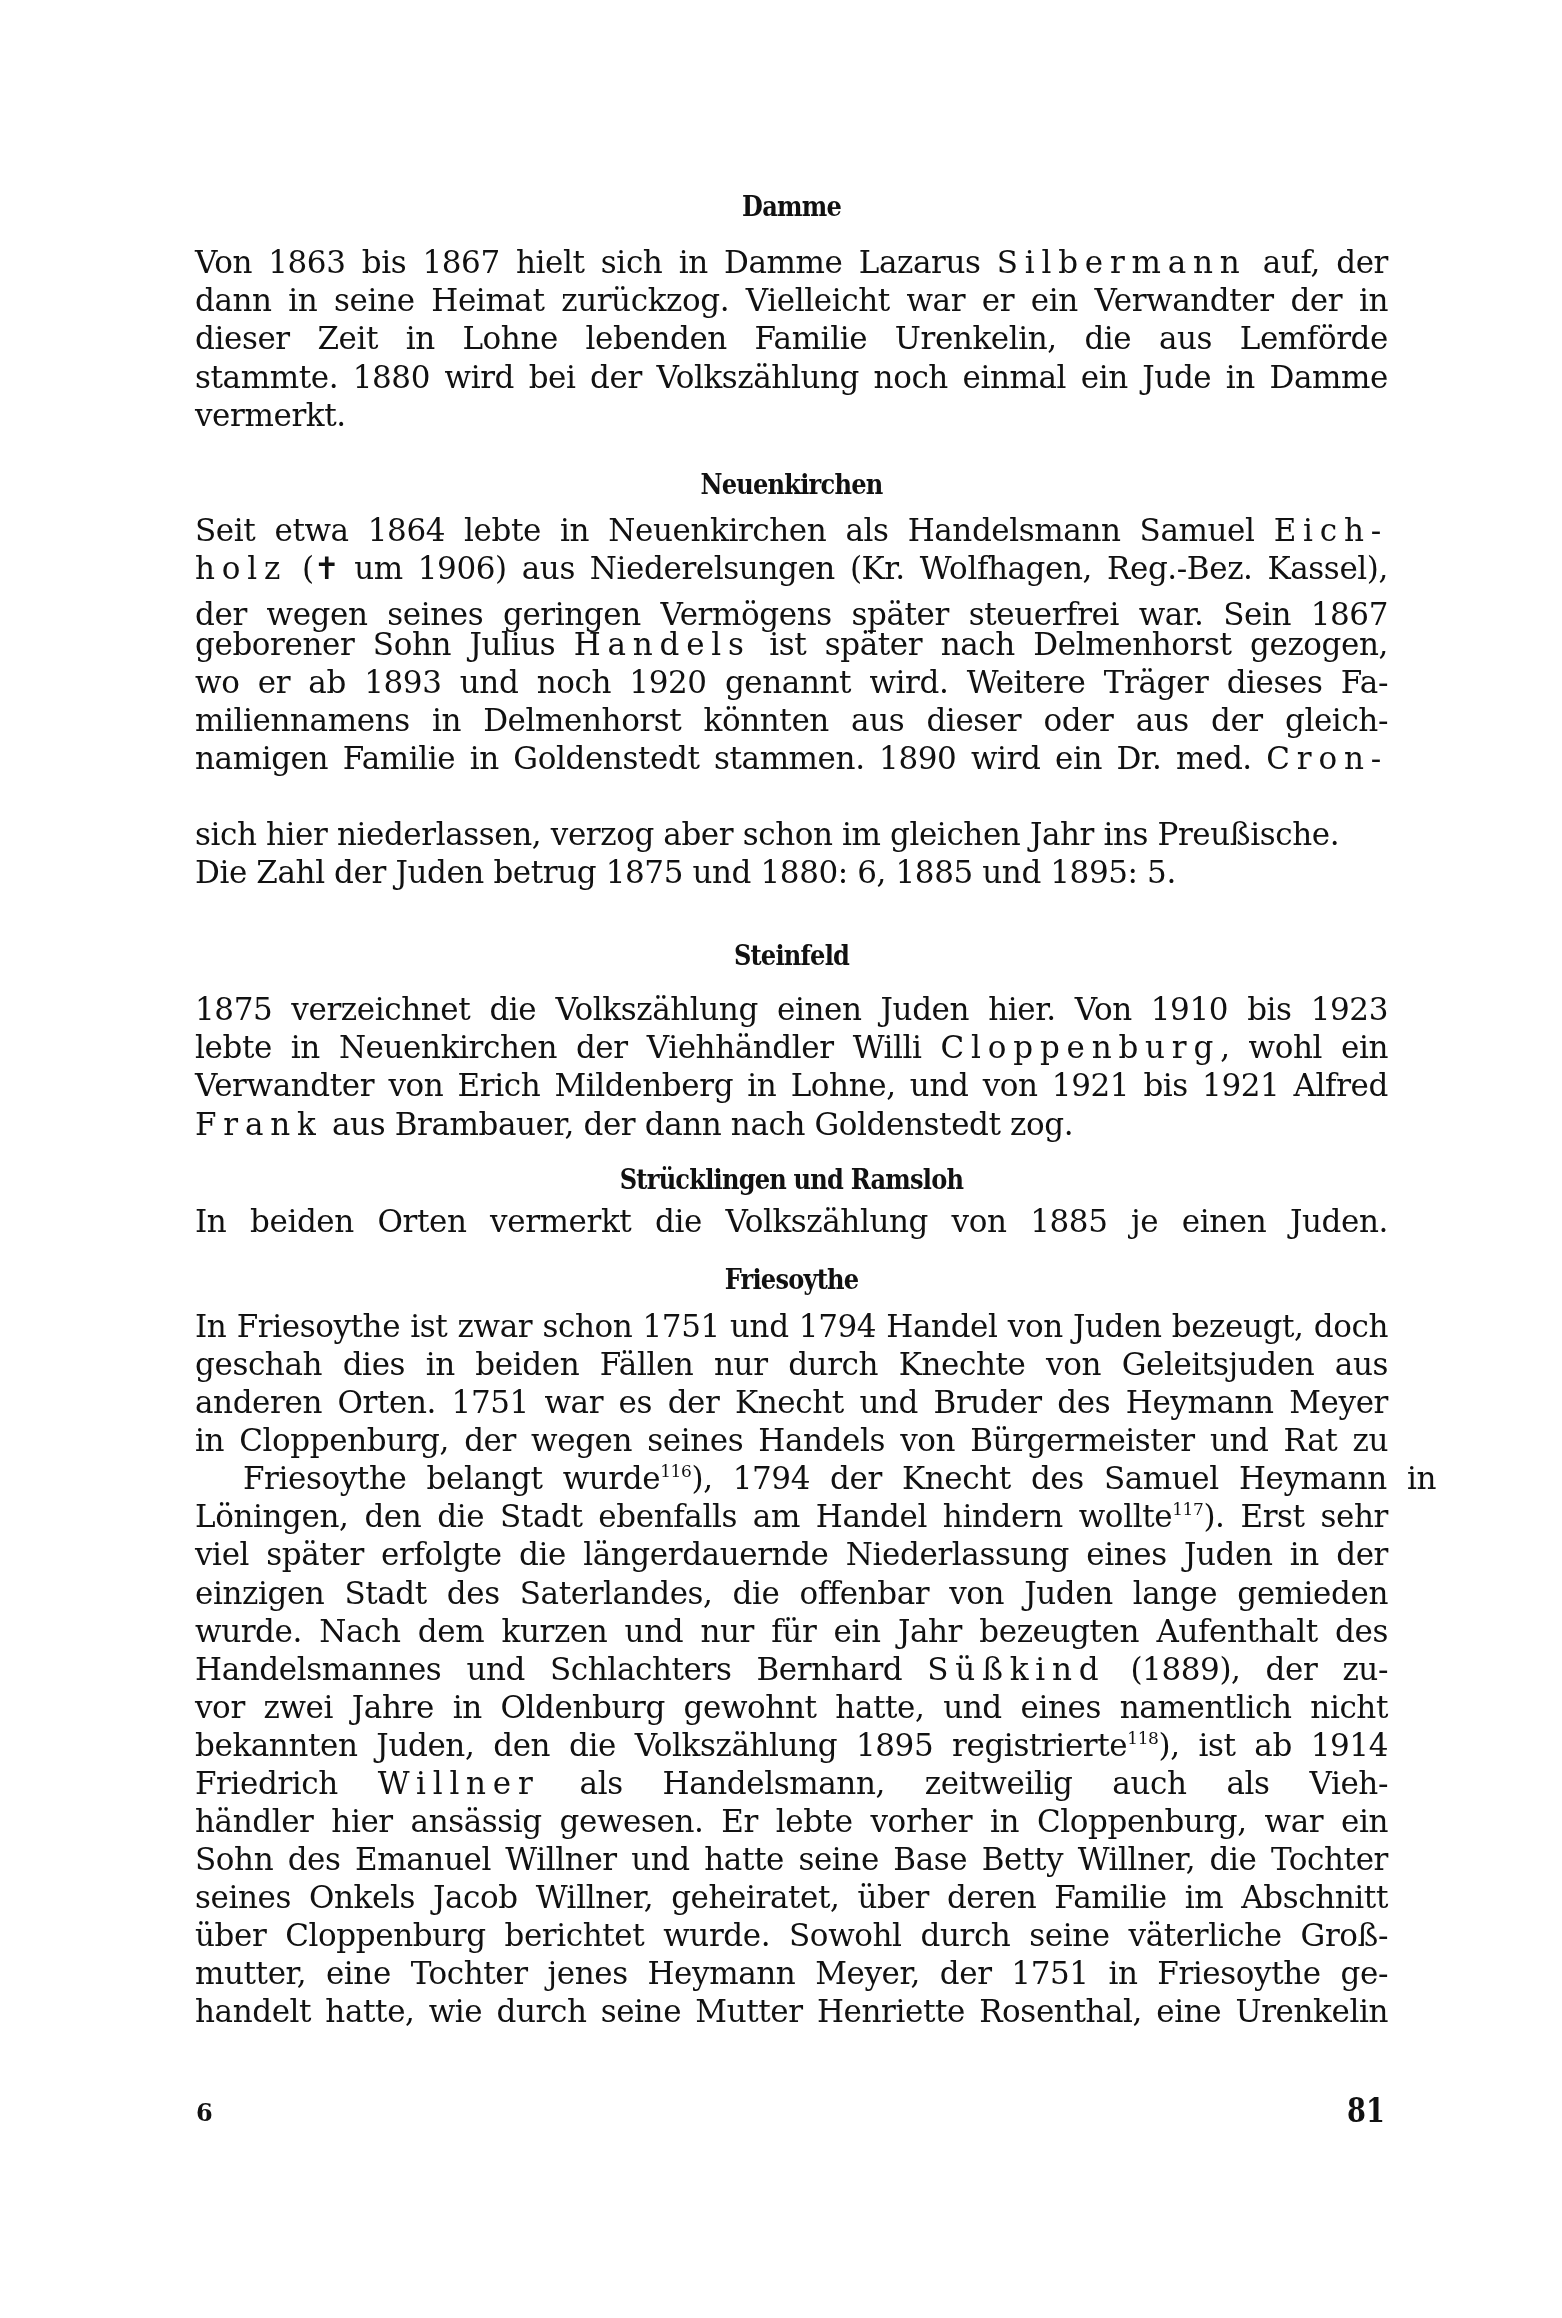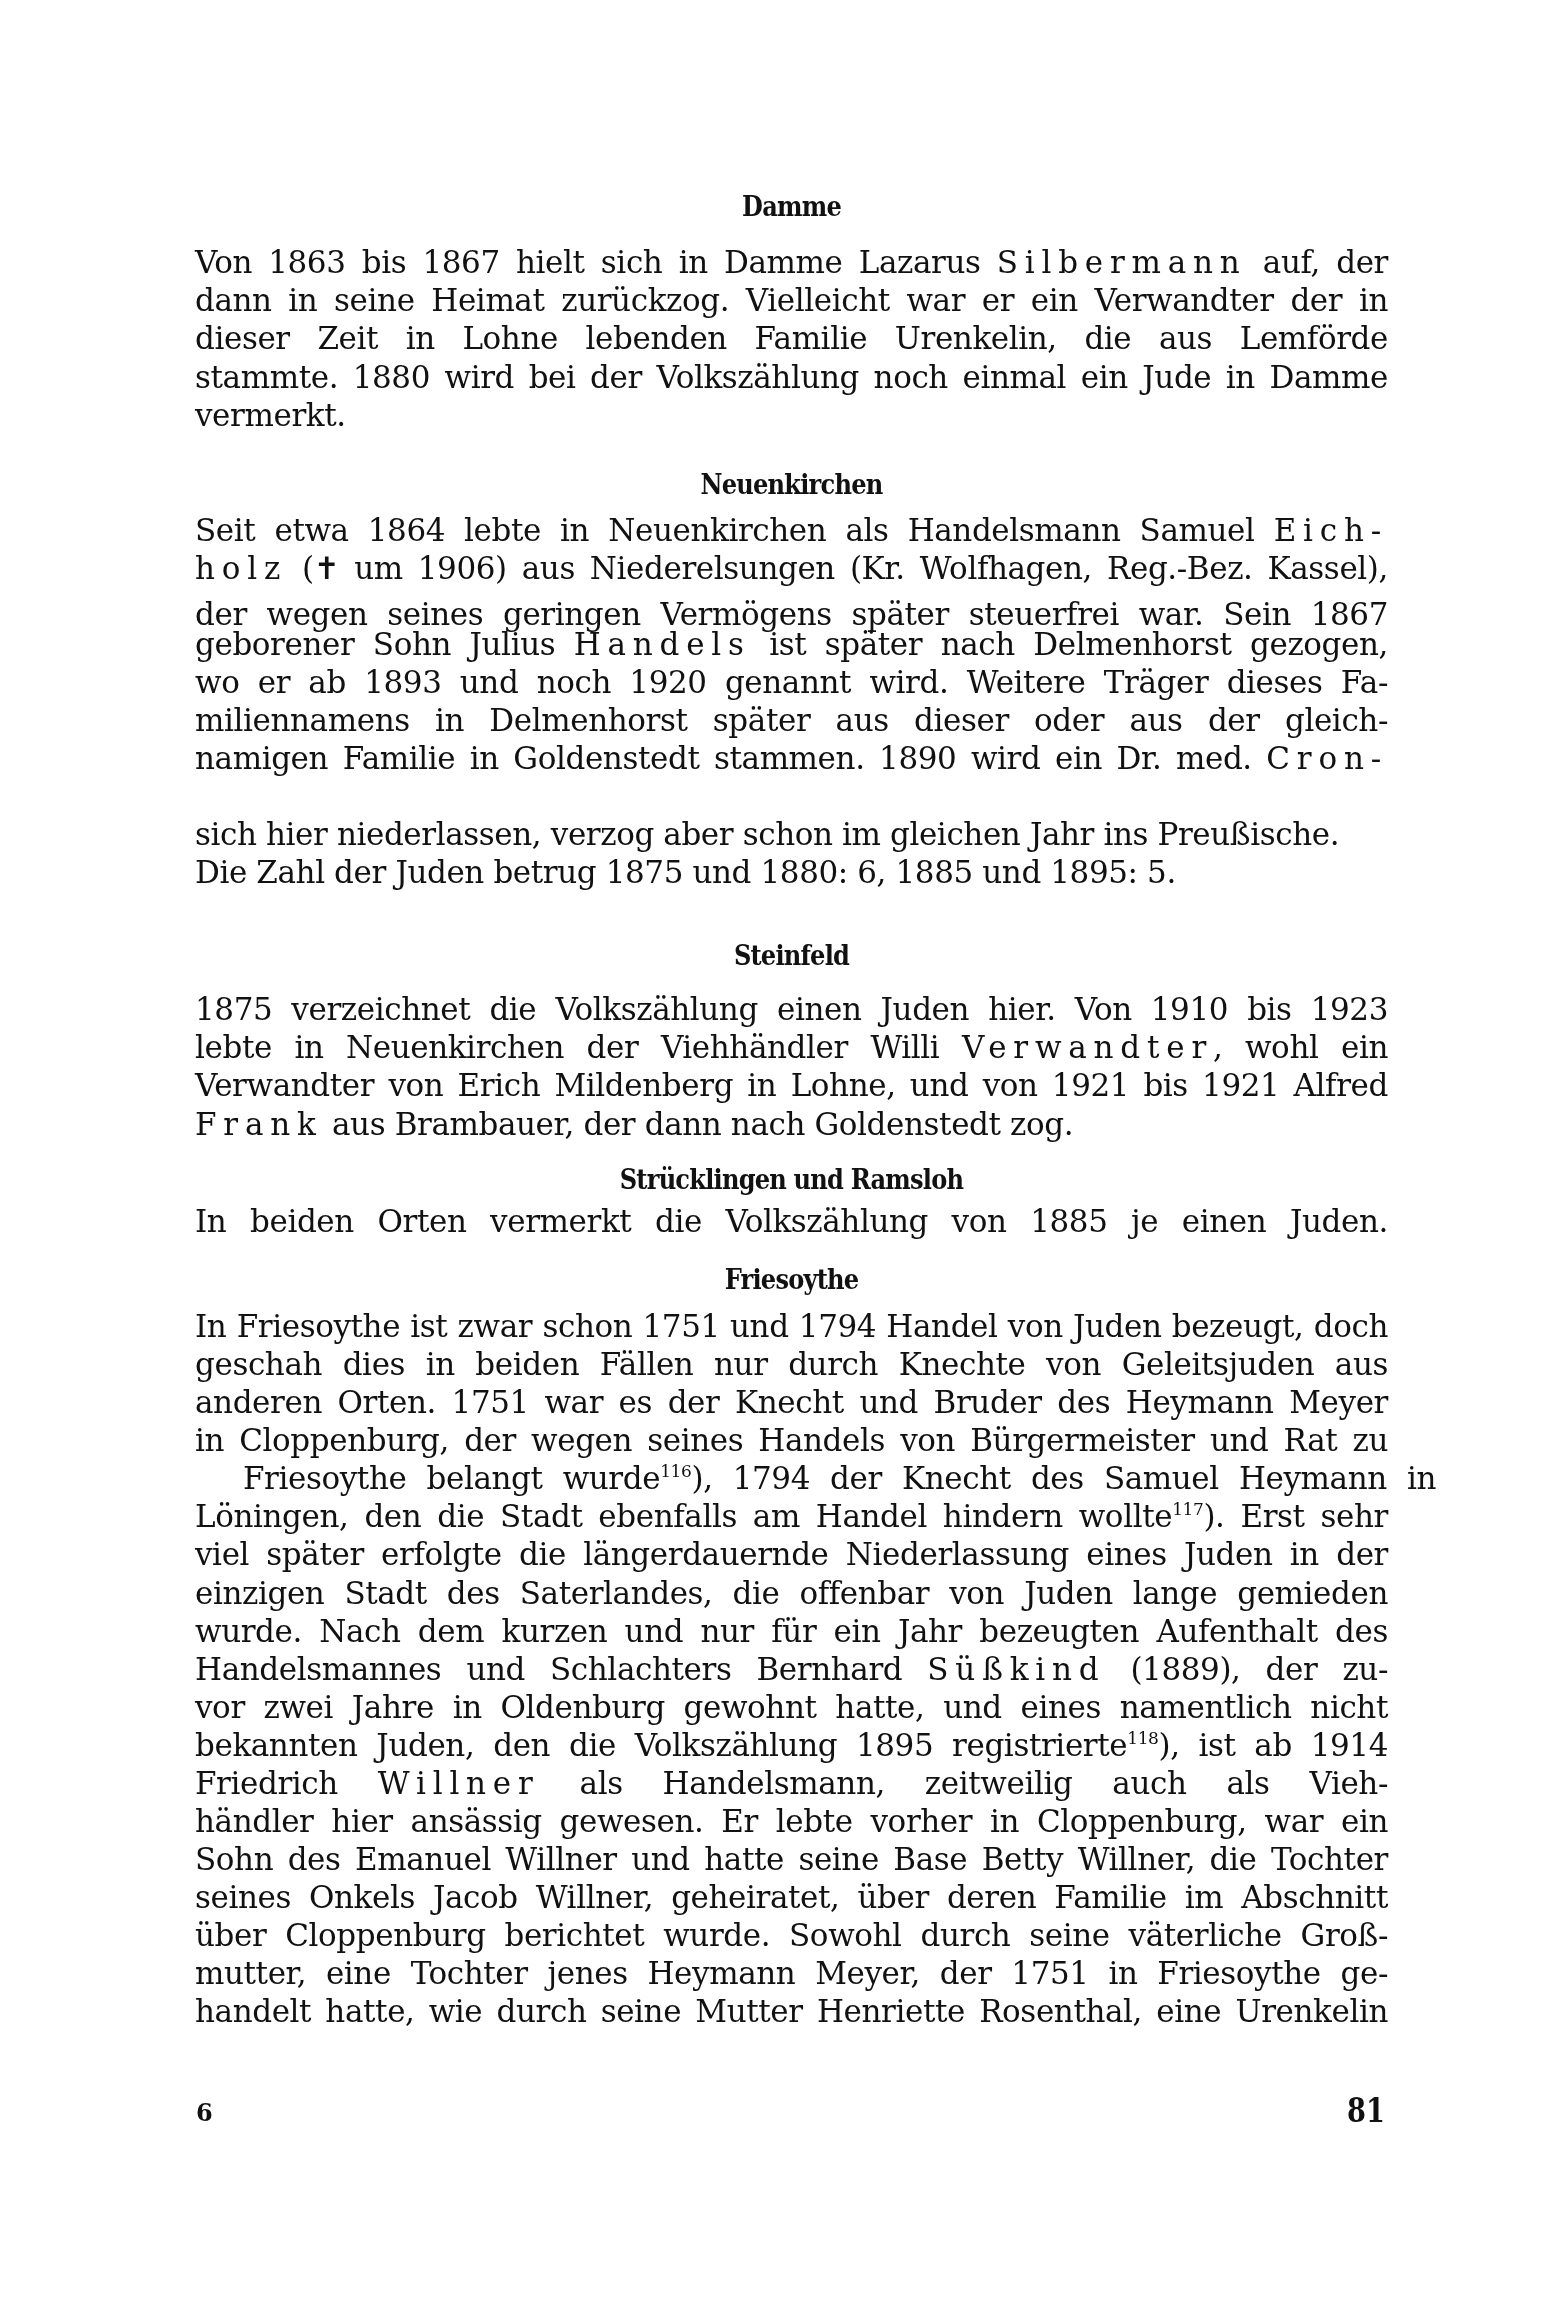--- a/index.html
+++ b/index.html
@@ -36,27 +36,27 @@
     <div class="line" style="top: 281px;">dann in seine Heimat zurückzog. Vielleicht war er ein Verwandter der in</div>
     <div class="line" style="top: 319px;">dieser Zeit in Lohne lebenden Familie Urenkelin, die aus Lemförde</div>
     <div class="line" style="top: 358px;">stammte. 1880 wird bei der Volkszählung noch einmal ein Jude in Damme</div>
     <div class="line last" style="top: 396px;">vermerkt.</div>
     <div class="heading" style="top: 468px;">Neuenkirchen</div>
     <div class="line" style="top: 511px;">Seit etwa 1864 lebte in Neuenkirchen als Handelsmann Samuel <span class="sp">Eich-</span></div>
     <div class="line" style="top: 549px;"><span class="sp">holz</span> (✝ um 1906) aus Niederelsungen (Kr. Wolfhagen, Reg.-Bez. Kassel),</div>
     <div class="line" style="top: 595px;">der wegen seines geringen Vermögens später steuerfrei war. Sein 1867</div>
     <div class="line" style="top: 625px;">geborener Sohn Julius <span class="sp">Handels</span> ist später nach Delmenhorst gezogen,</div>
     <div class="line" style="top: 663px;">wo er ab 1893 und noch 1920 genannt wird. Weitere Träger dieses Fa-</div>
-    <div class="line" style="top: 701px;">miliennamens in Delmenhorst später aus dieser oder aus der gleich-</div>
+    <div class="line" style="top: 701px;">miliennamens in Delmenhorst könnten aus dieser oder aus der gleich-</div>
     <div class="line" style="top: 739px;">namigen Familie in Goldenstedt stammen. 1890 wird ein Dr. med. <span class="sp">Cron-</span></div>
     <div class="line last" style="top: 815px;">sich hier niederlassen, verzog aber schon im gleichen Jahr ins Preußische.</div>
     <div class="line last" style="top: 853px;">Die Zahl der Juden betrug 1875 und 1880: 6, 1885 und 1895: 5.</div>
     <div class="heading" style="top: 939px;">Steinfeld</div>
     <div class="line" style="top: 990px;">1875 verzeichnet die Volkszählung einen Juden hier. Von 1910 bis 1923</div>
-    <div class="line" style="top: 1028px;">lebte in Neuenkirchen der Viehhändler Willi <span class="sp">Verwandter</span>, wohl ein</div>
+    <div class="line" style="top: 1028px;">lebte in Neuenkirchen der Viehhändler Willi <span class="sp">Cloppenburg</span>, wohl ein</div>
     <div class="line" style="top: 1066px;">Verwandter von Erich Mildenberg in Lohne, und von 1921 bis 1921 Alfred</div>
     <div class="line last" style="top: 1105px;"><span class="sp">Frank</span> aus Brambauer, der dann nach Goldenstedt zog.</div>
     <div class="heading" style="top: 1163px;">Strücklingen und Ramsloh</div>
     <div class="line" style="top: 1202px;">In beiden Orten vermerkt die Volkszählung von 1885 je einen Juden.</div>
     <div class="heading" style="top: 1263px;">Friesoythe</div>
     <div class="line" style="top: 1307px;">In Friesoythe ist zwar schon 1751 und 1794 Handel von Juden bezeugt, doch</div>
     <div class="line" style="top: 1345px;">geschah dies in beiden Fällen nur durch Knechte von Geleitsjuden aus</div>
     <div class="line" style="top: 1383px;">anderen Orten. 1751 war es der Knecht und Bruder des Heymann Meyer</div>
     <div class="line" style="top: 1421px;">in Cloppenburg, der wegen seines Handels von Bürgermeister und Rat zu</div>
     <div class="line" style="top: 1459px; margin-left: 48px;">Friesoythe belangt wurde<sup>116</sup>), 1794 der Knecht des Samuel Heymann in</div>

